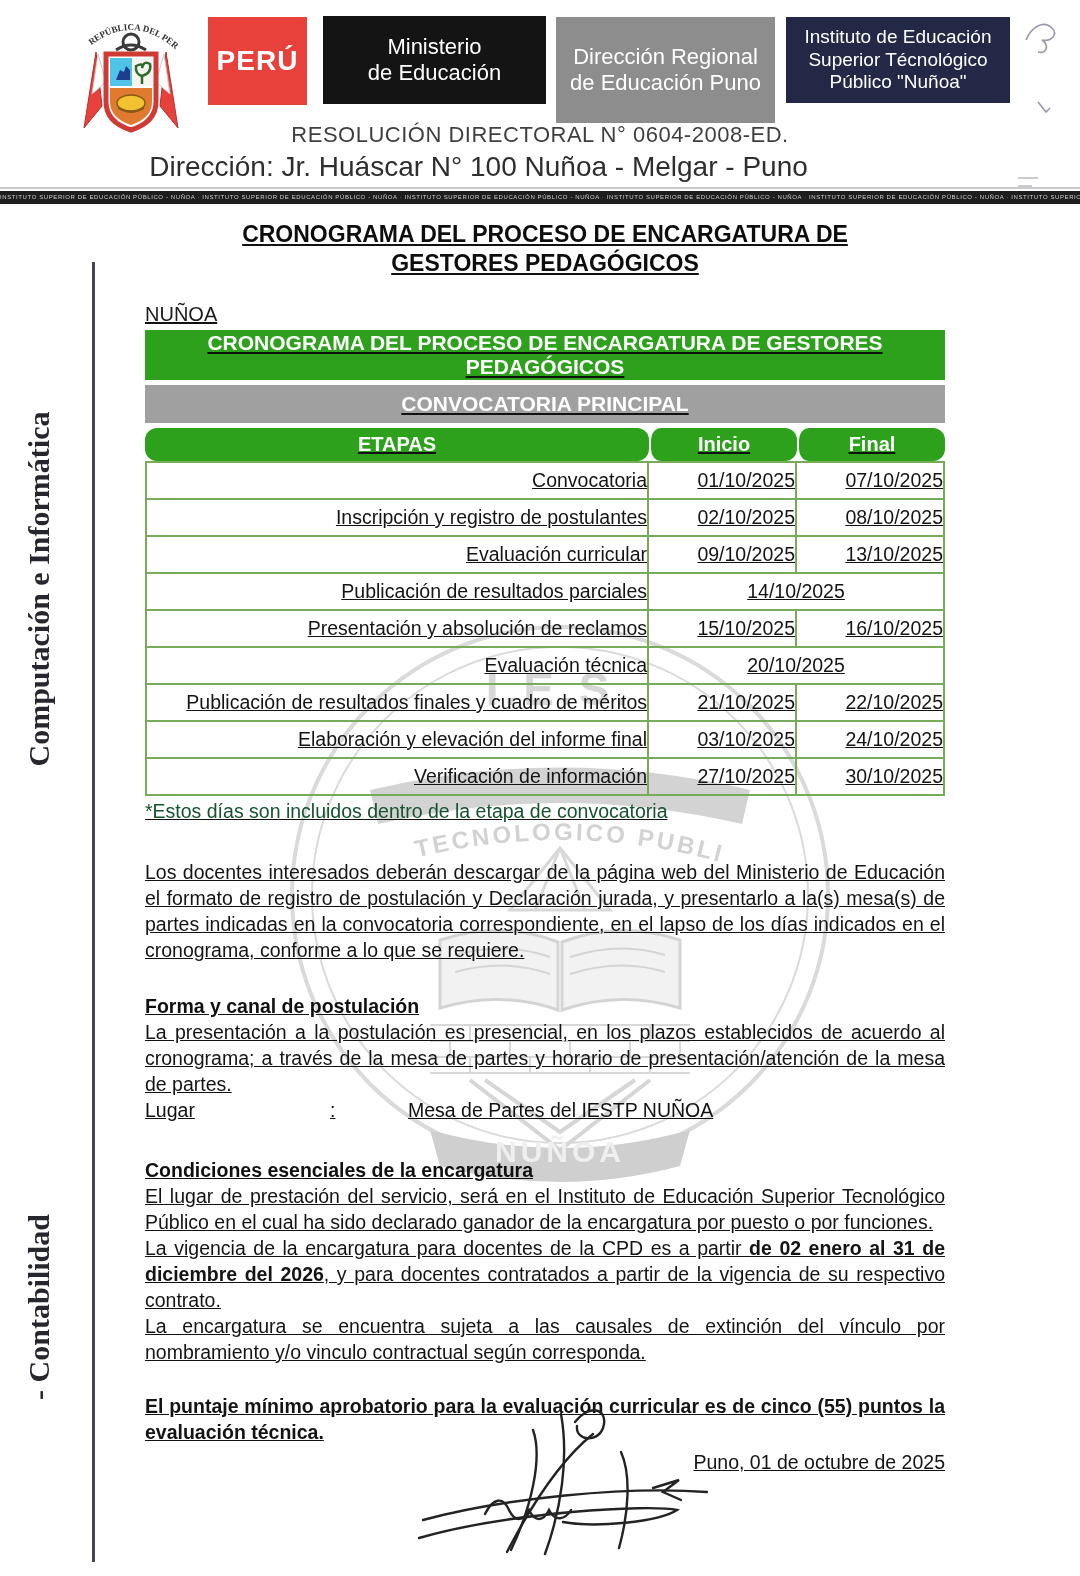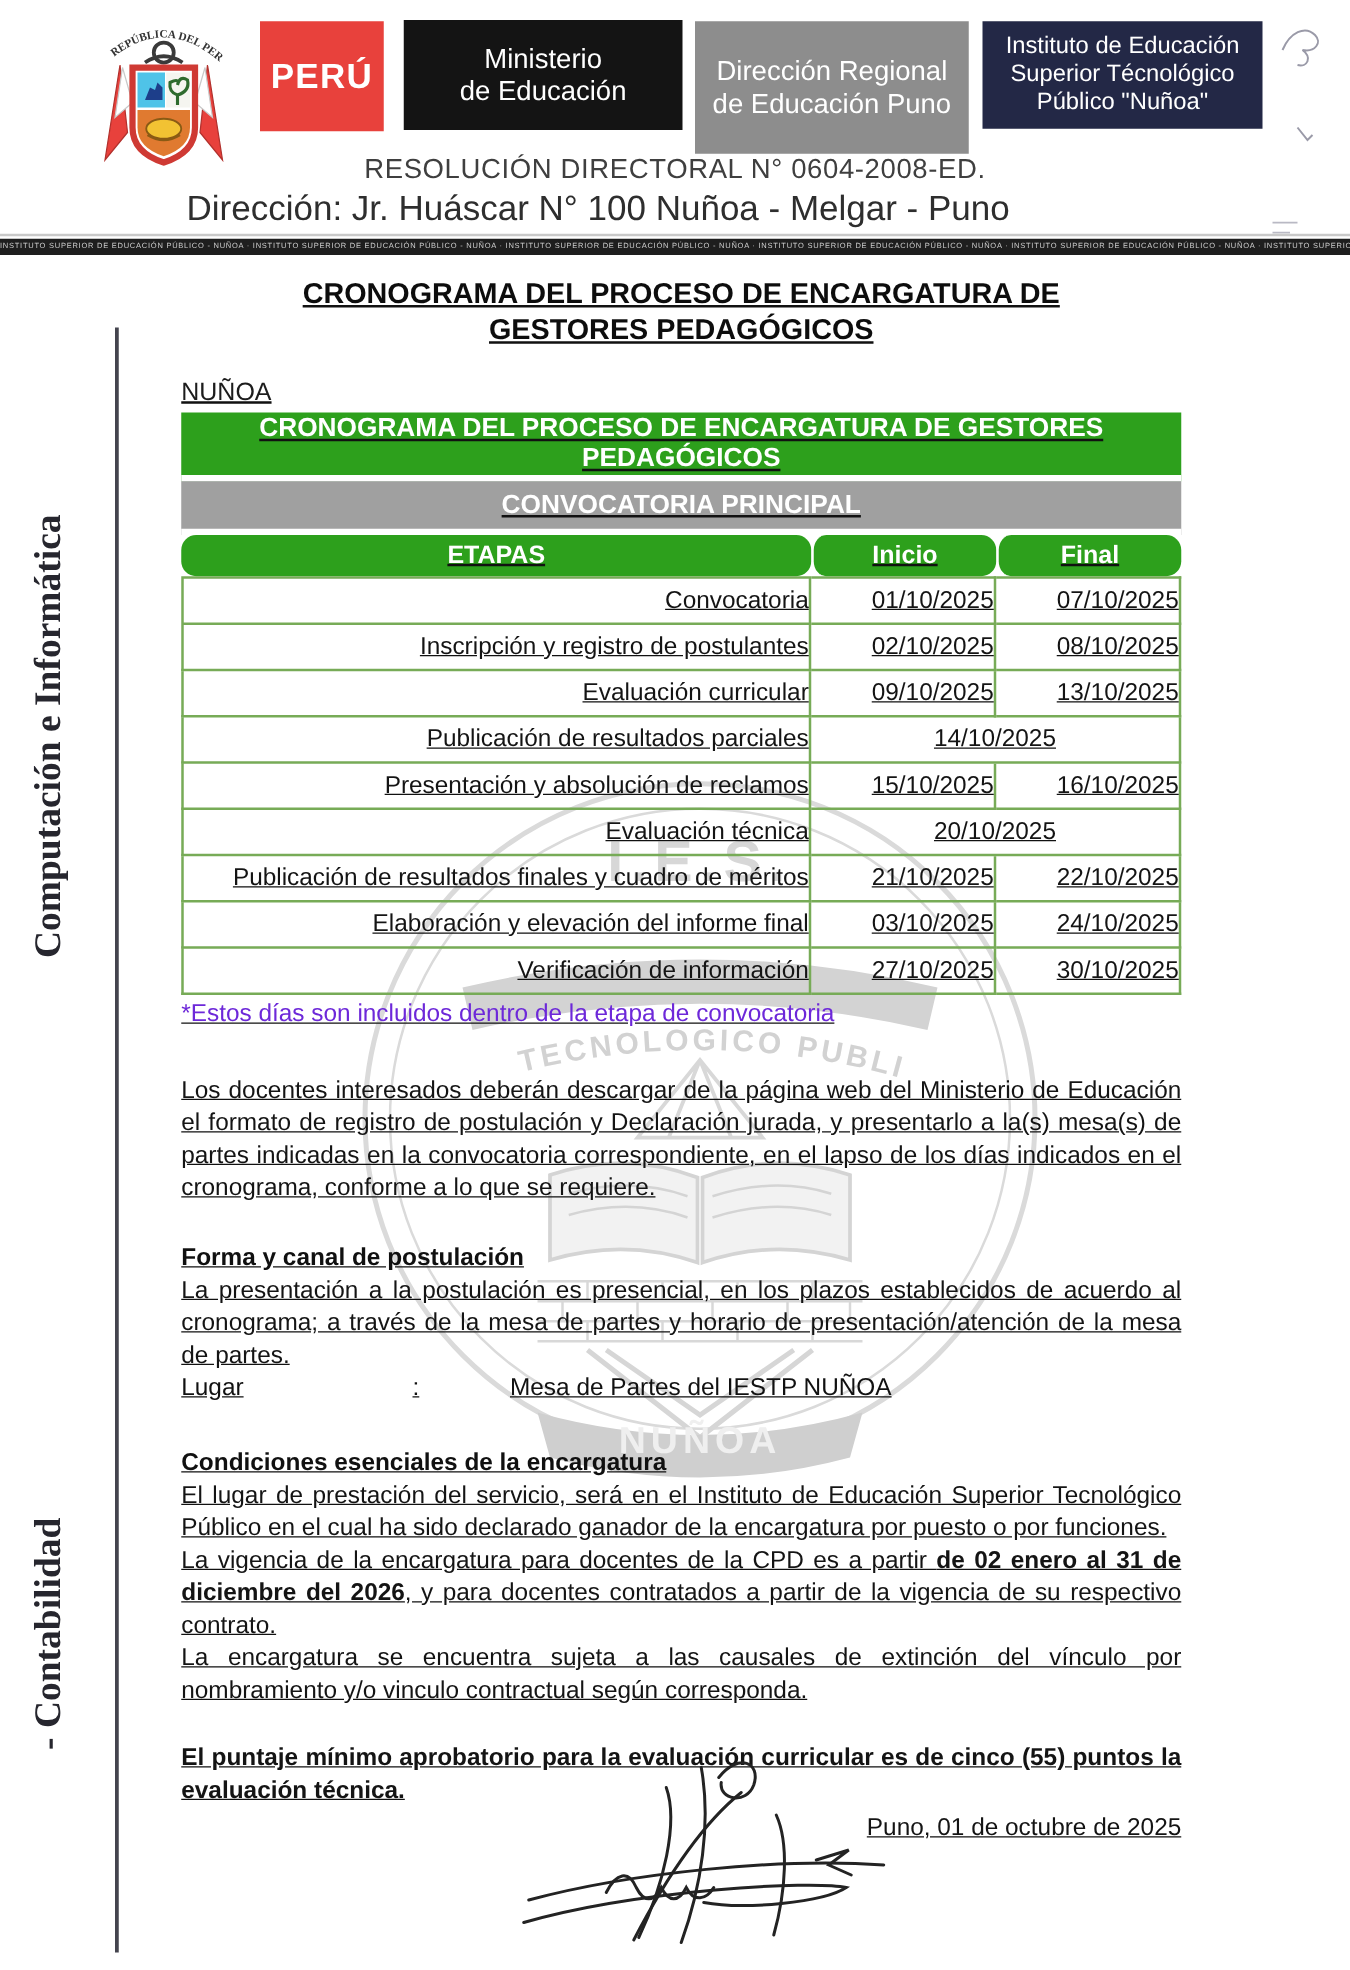--- a/index.html
+++ b/index.html
@@ -51,21 +51,21 @@
            font-size:20px;height:31px;border-radius:12px;}
   .cols td + td{border-left:2px solid #fff;}
   .r td{height:35px;font-size:19.5px;color:#141414;background:transparent;
         border-bottom:2px solid #77ab57;border-right:2px solid #77ab57;
         padding:0 0 0 8px;vertical-align:middle;text-align:right;}
   .r td:first-child{border-left:2px solid #77ab57;}
   .r-first td{border-top:2px solid #77ab57;}
   .r td.d{padding-left:10px;}
   .r td.m{text-align:center;padding:0;}
 
-  #footnote{font-size:19.5px;margin-top:4px;color:#6d28d9;}
+  #footnote{font-size:19.5px;margin-top:4px;color:#14532d;}
   .para{font-size:19.5px;line-height:26px;text-align:justify;color:#141414;}
   #p-intro{margin-top:36px;}
   .sec-head{font-size:19.5px;line-height:26px;font-weight:bold;color:#101010;}
   #h-forma{margin-top:30px;}
   #lugar-line{font-size:19.5px;line-height:26px;display:flex;}
   #lugar-label{width:185px;}
   #lugar-sep{width:78px;}
   #h-cond{margin-top:34px;}
   #p-puntaje{margin-top:28px;font-weight:bold;}
   #date-line{margin-top:6px;text-align:right;font-size:19.5px;color:#141414;}

